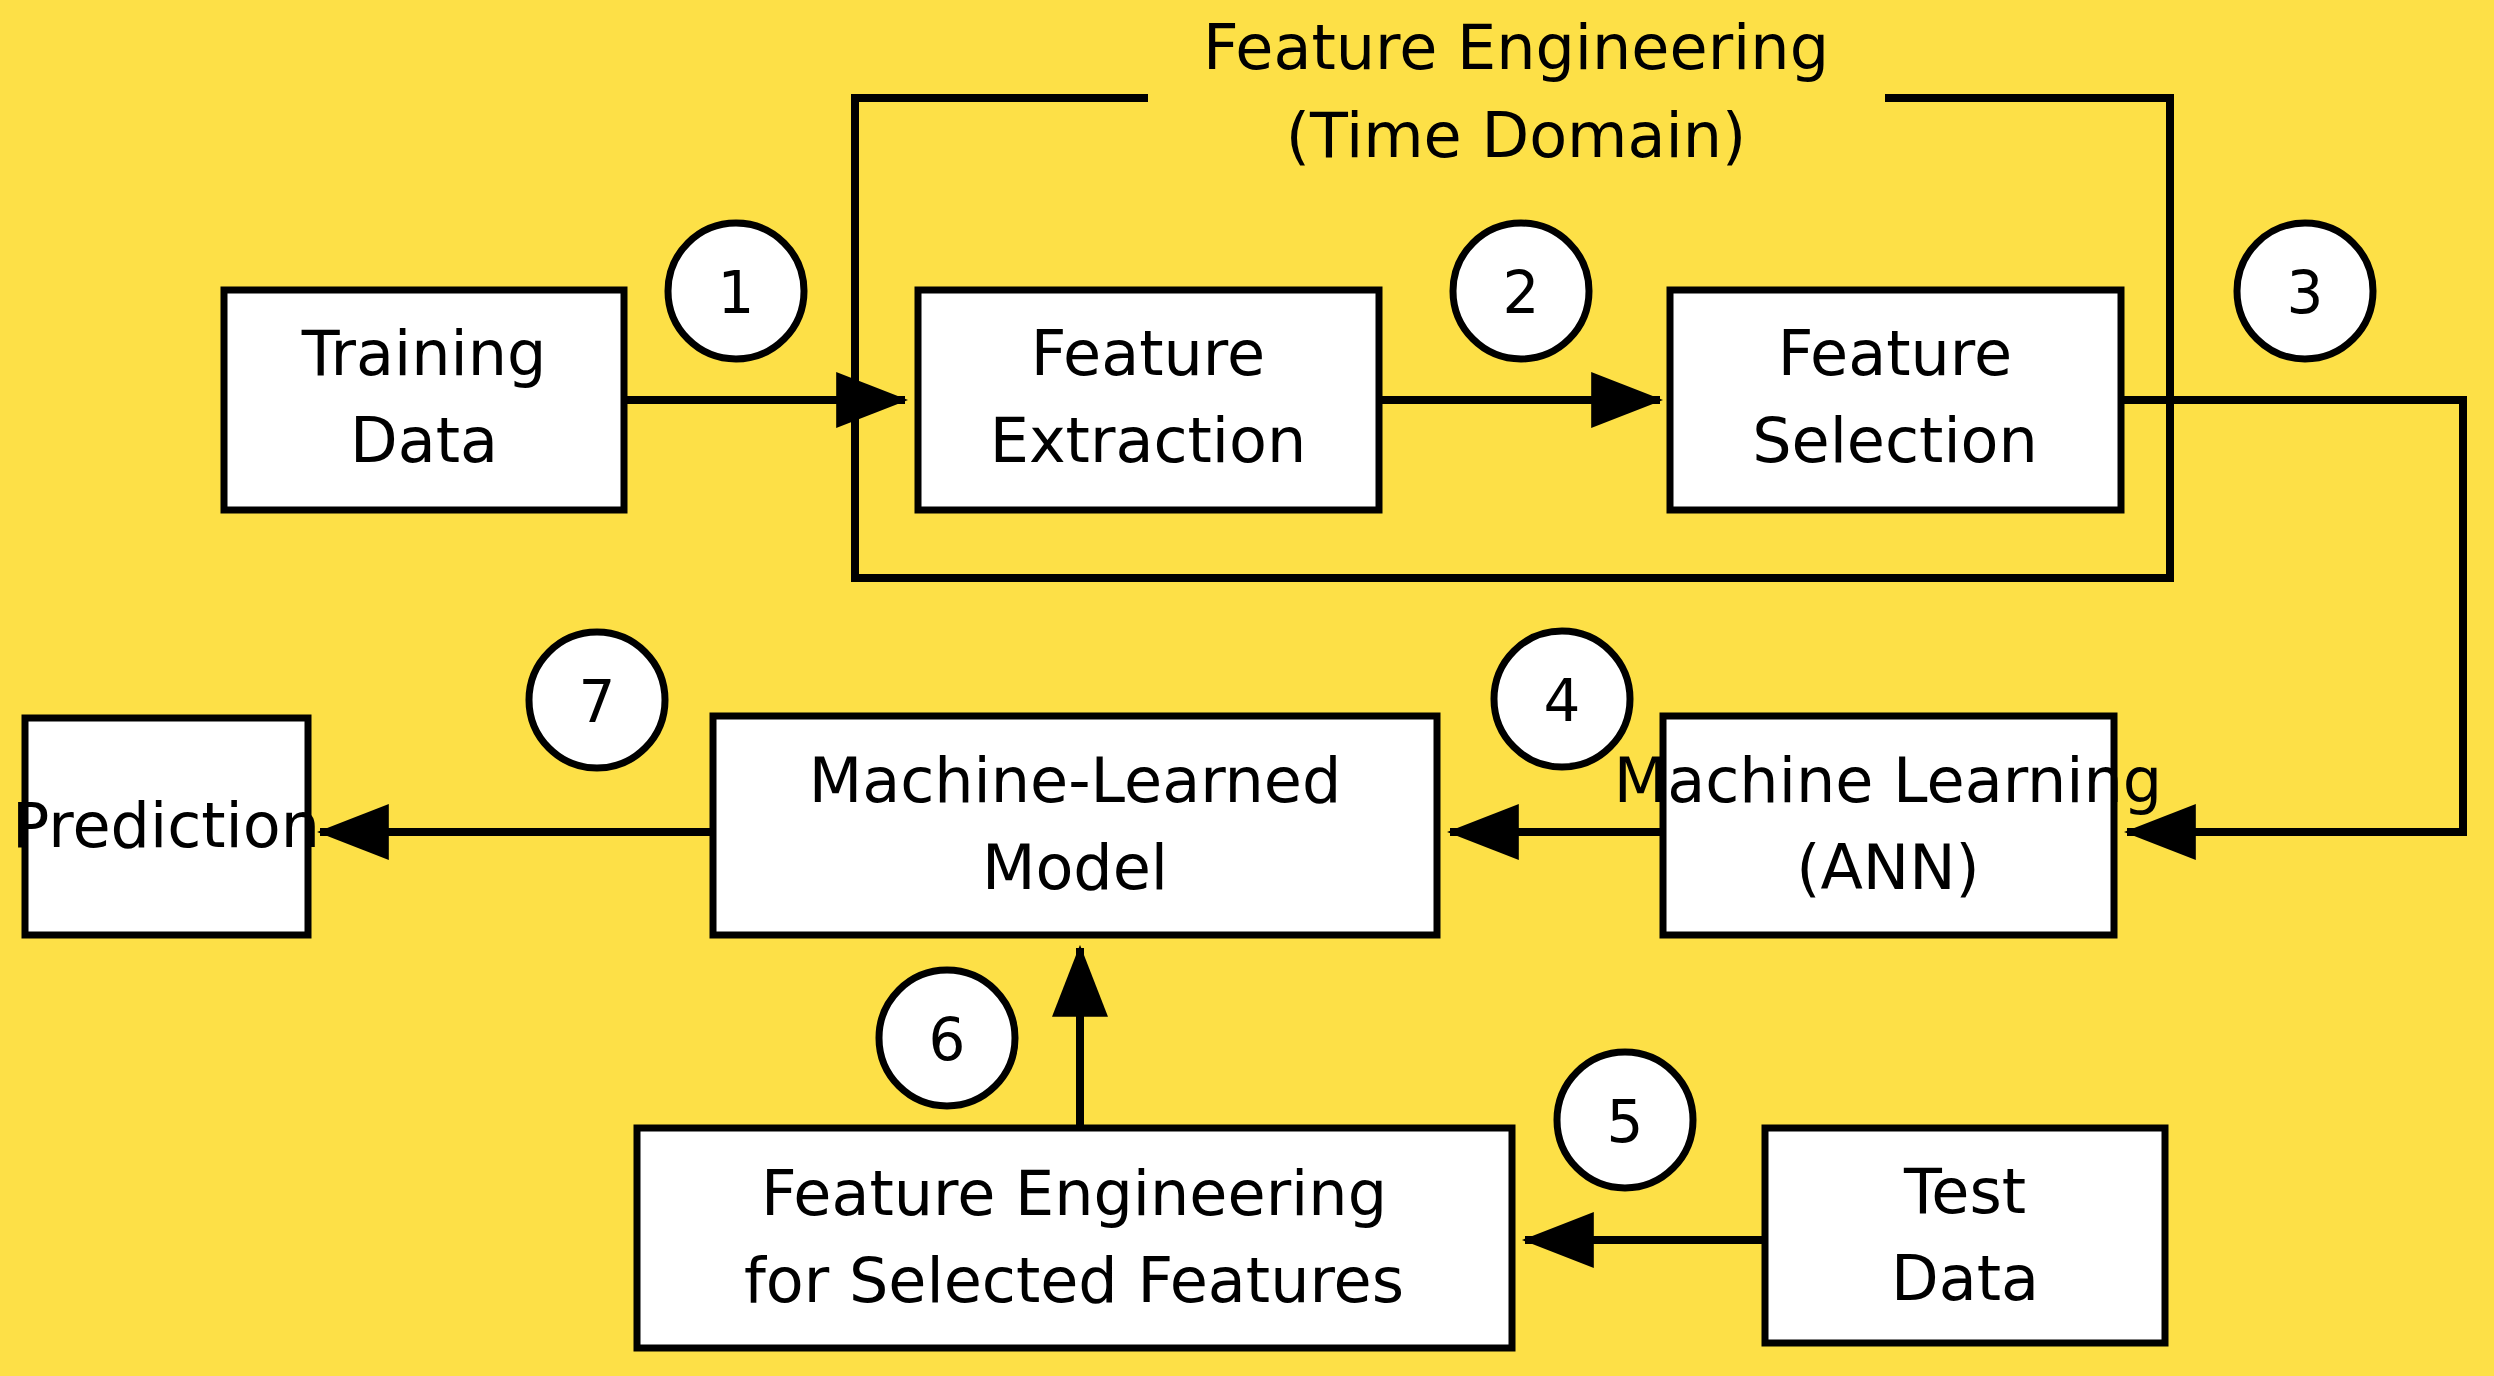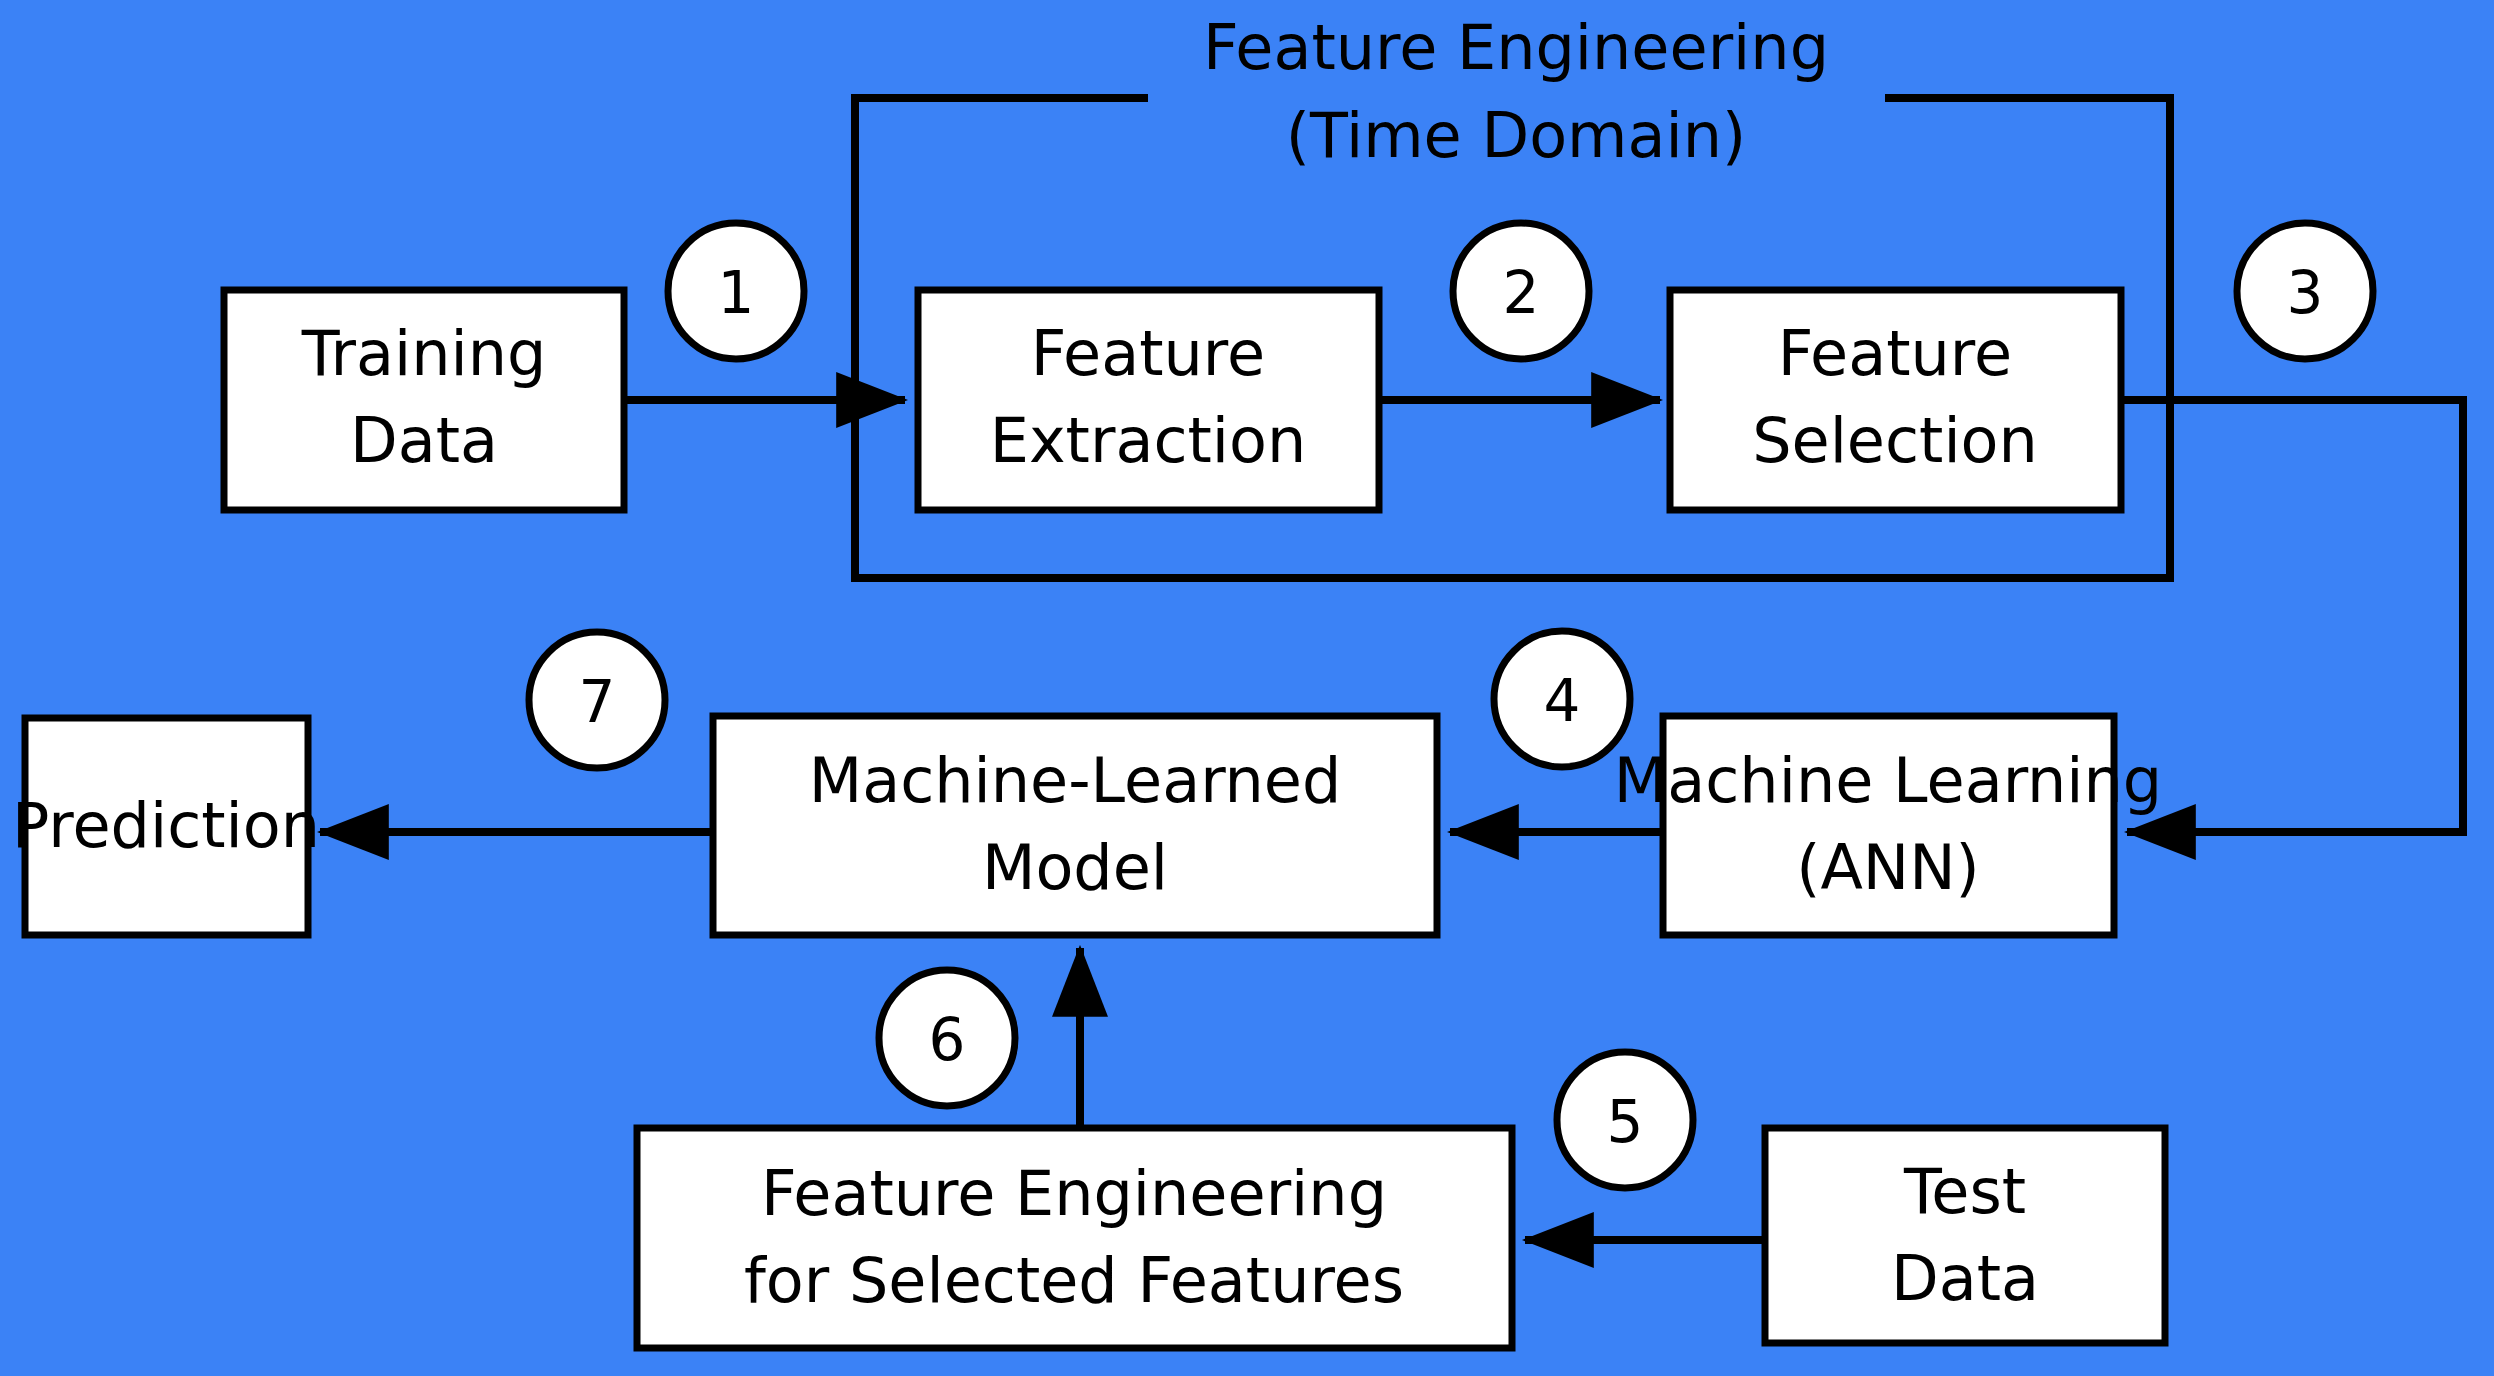--- a/index.html
+++ b/index.html
@@ -8,21 +8,21 @@
     padding: 0;
     background: #ffffff;
   }
   body {
     font-family: "DejaVu Sans", sans-serif;
   }
   #canvas-wrap {
     position: relative;
     width: 2494px;
     height: 1376px;
-    background: #3b82f6;
+    background: #fde047;
     overflow: hidden;
   }
   svg#flow {
     position: absolute;
     left: 0;
     top: 0;
     width: 2494px;
     height: 1376px;
     display: block;
   }

